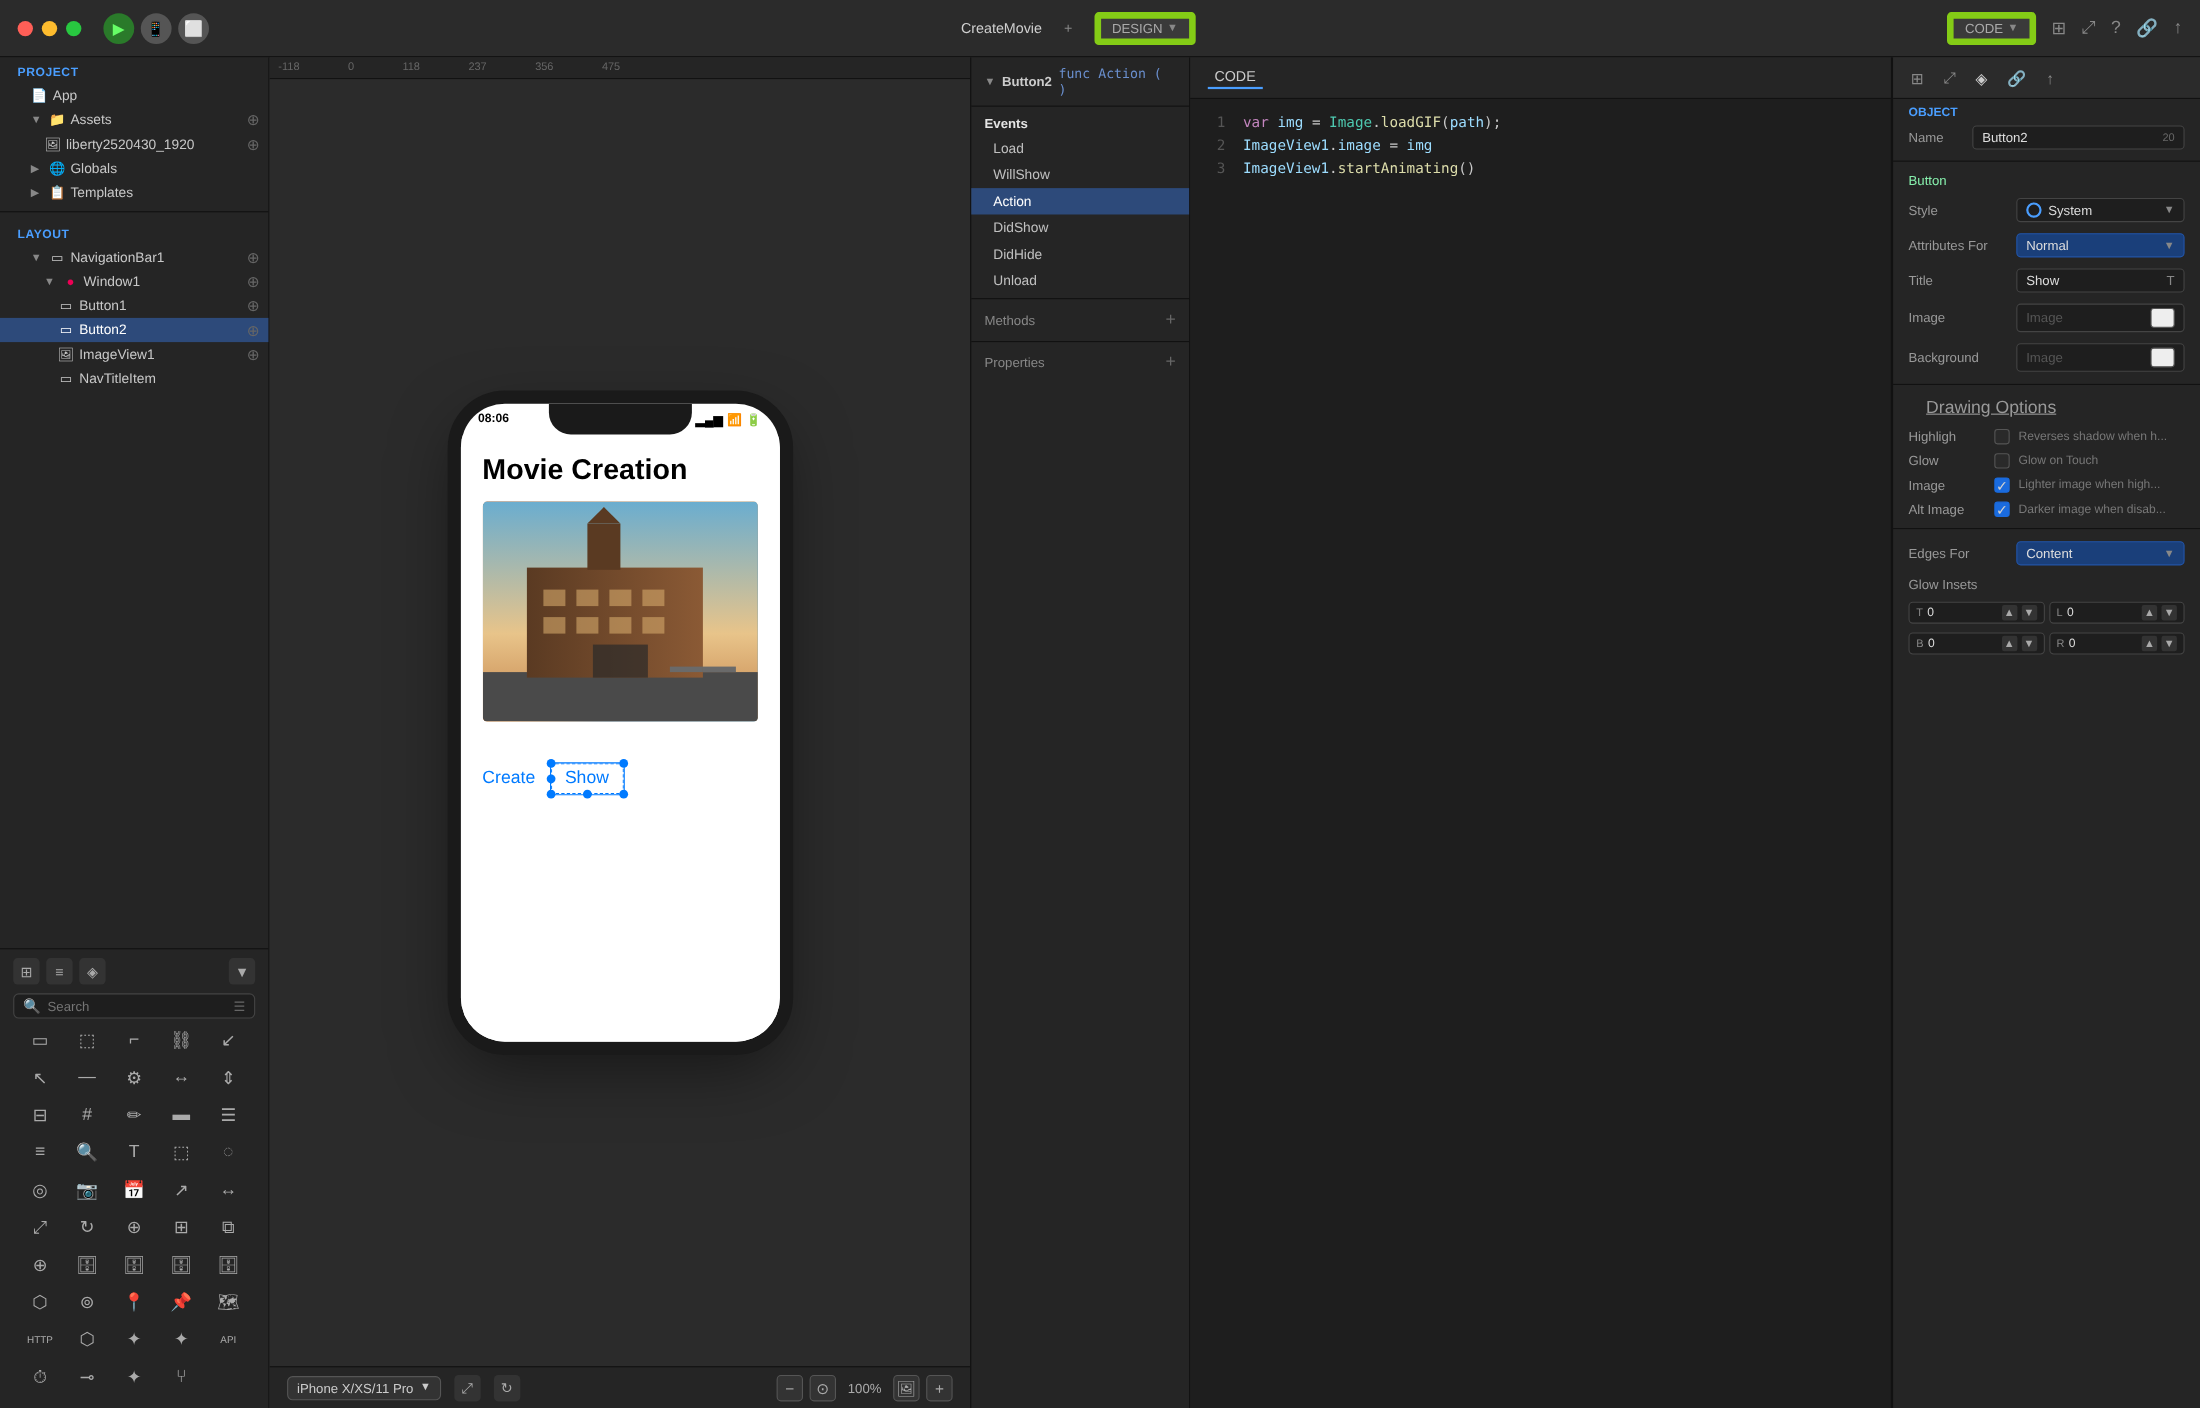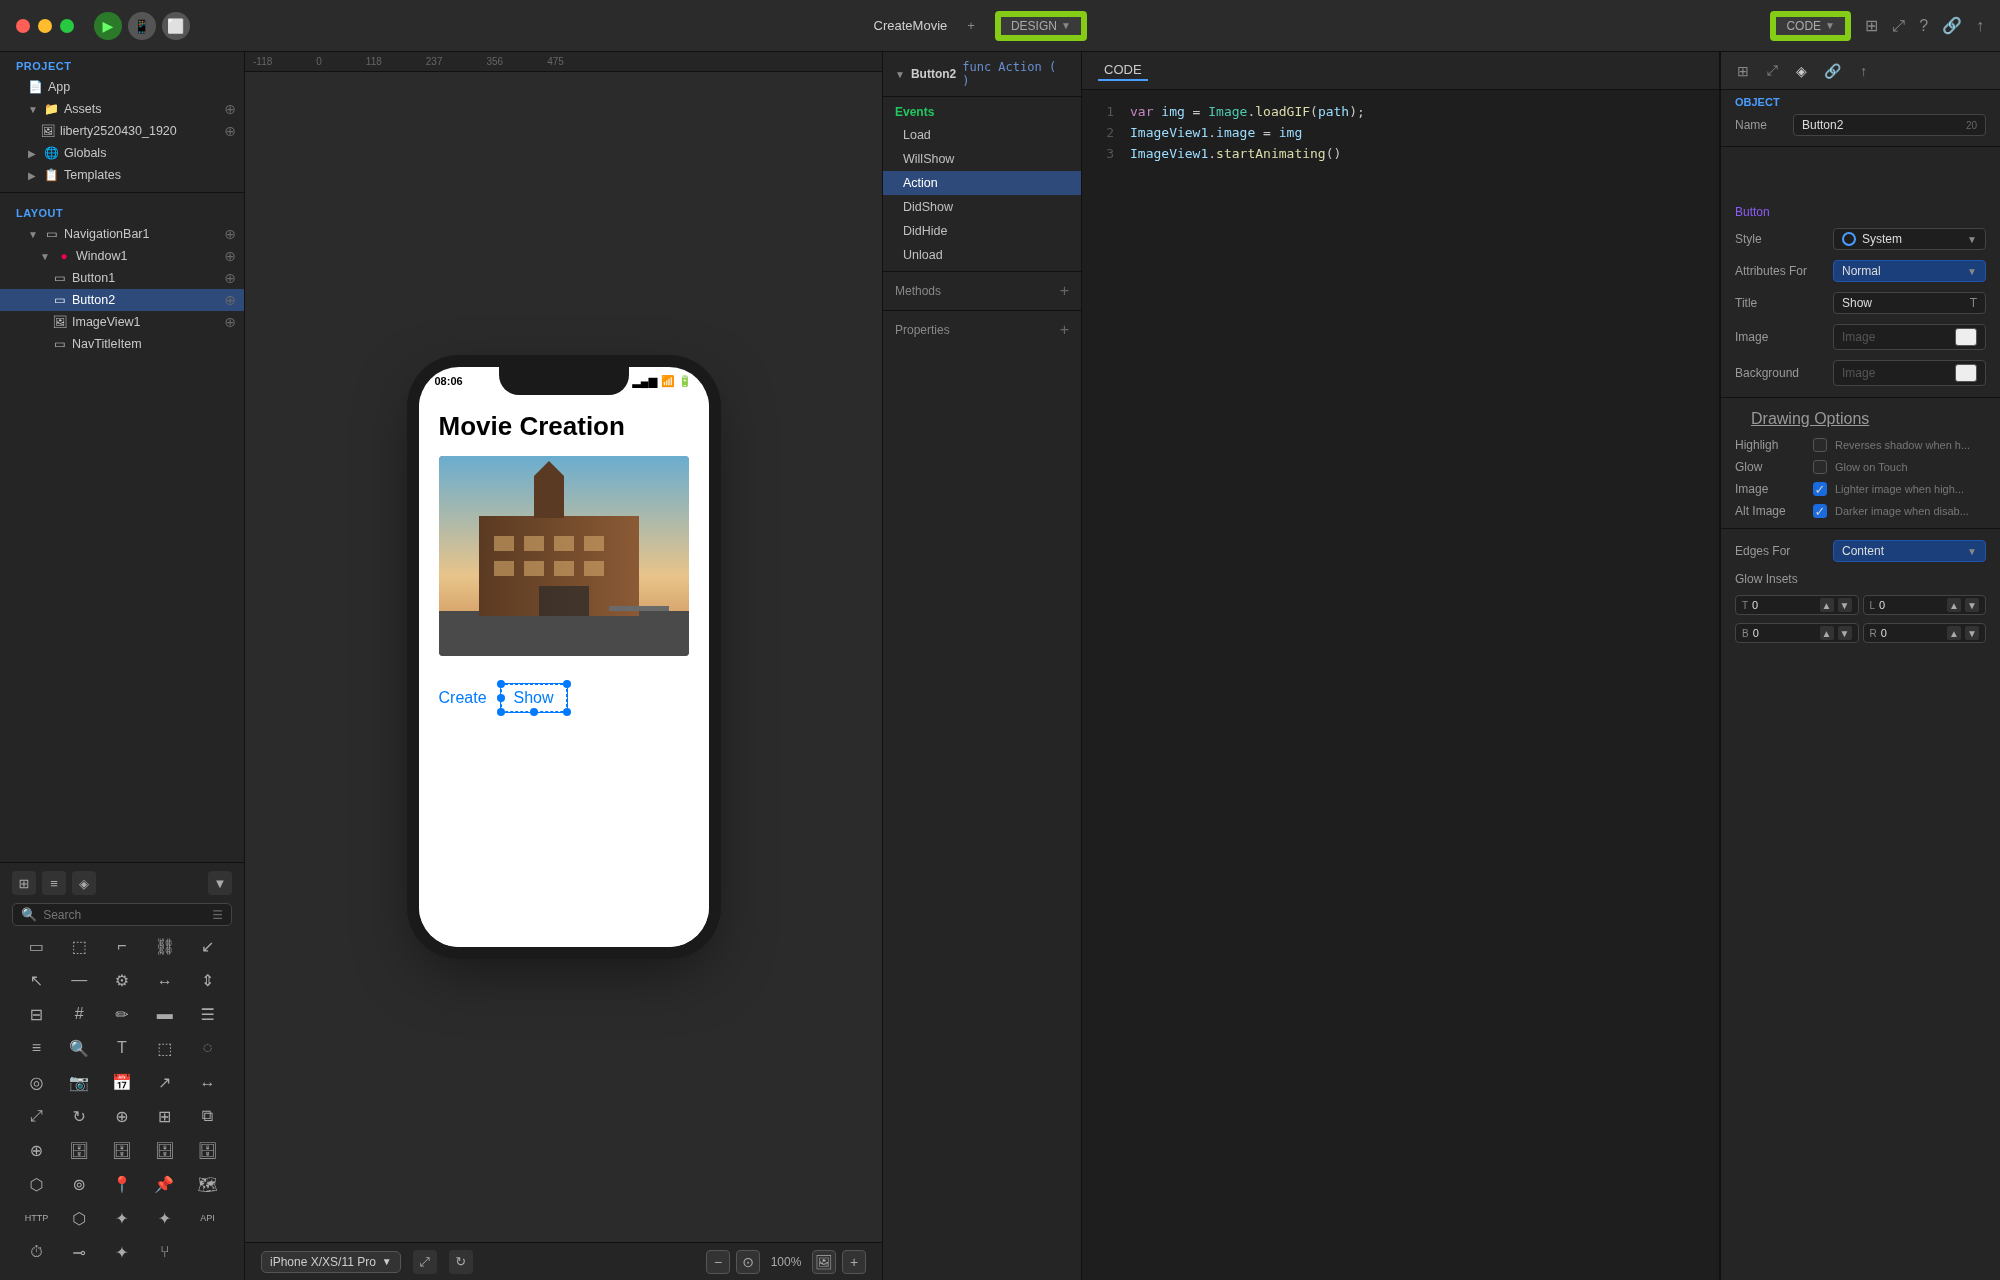--- a/index.html
+++ b/index.html
@@ -291,21 +291,21 @@
       height: 200px;
       background: linear-gradient(135deg, #8b6347 0%, #c4956a 30%, #e0a96d 50%, #4a7fa5 70%, #6aadcf 100%);
       border-radius: 4px;
       margin-bottom: 16px;
       position: relative;
       overflow: hidden;
     }
     .phone-buttons {
       display: flex;
       gap: 14px;
-      margin-top: 12px;
+      margin-top: 22px;
       align-items: center;
     }
     .phone-btn-create {
       color: #007aff;
       font-size: 16px;
       background: none;
       border: none;
       cursor: pointer;
       font-family: inherit;
     }
@@ -630,23 +630,22 @@
       border: 1px solid #444;
       border-radius: 4px;
       padding: 3px 8px;
       font-size: 12px;
       color: #ddd;
       justify-content: space-between;
     }
     .button-section-header {
       padding: 4px 14px;
       font-size: 12px;
-      color: #8b5cf6;
+      color: #86efac;
       font-weight: 500;
-      margin-top: 48px;
     }
   </style>
 </head>
 <body>
 
 <div class="titlebar">
   <div class="traffic-lights">
     <div class="traffic-light tl-red"></div>
     <div class="traffic-light tl-yellow"></div>
     <div class="traffic-light tl-green"></div>
@@ -1019,21 +1018,21 @@
     </div>
   </div>
 
   <div class="events-panel">
     <div class="events-header">
       <span class="events-arrow">▼</span>
       <span class="events-title">Button2</span>
       <span class="events-func-label">func Action (  )</span>
     </div>
     <div style="padding: 4px 0;">
-      <div style="padding:4px 12px;font-size:12px;color:#22c55e;font-weight:600;">Events</div>
+      <div style="padding:4px 12px;font-size:12px;color:#e5e5e5;font-weight:600;">Events</div>
       <div class="event-item">Load</div>
       <div class="event-item">WillShow</div>
       <div class="event-item selected">Action</div>
       <div class="event-item">DidShow</div>
       <div class="event-item">DidHide</div>
       <div class="event-item">Unload</div>
     </div>
     <div class="events-section">
       <div class="events-section-header">
         <span class="events-section-label">Methods</span>

